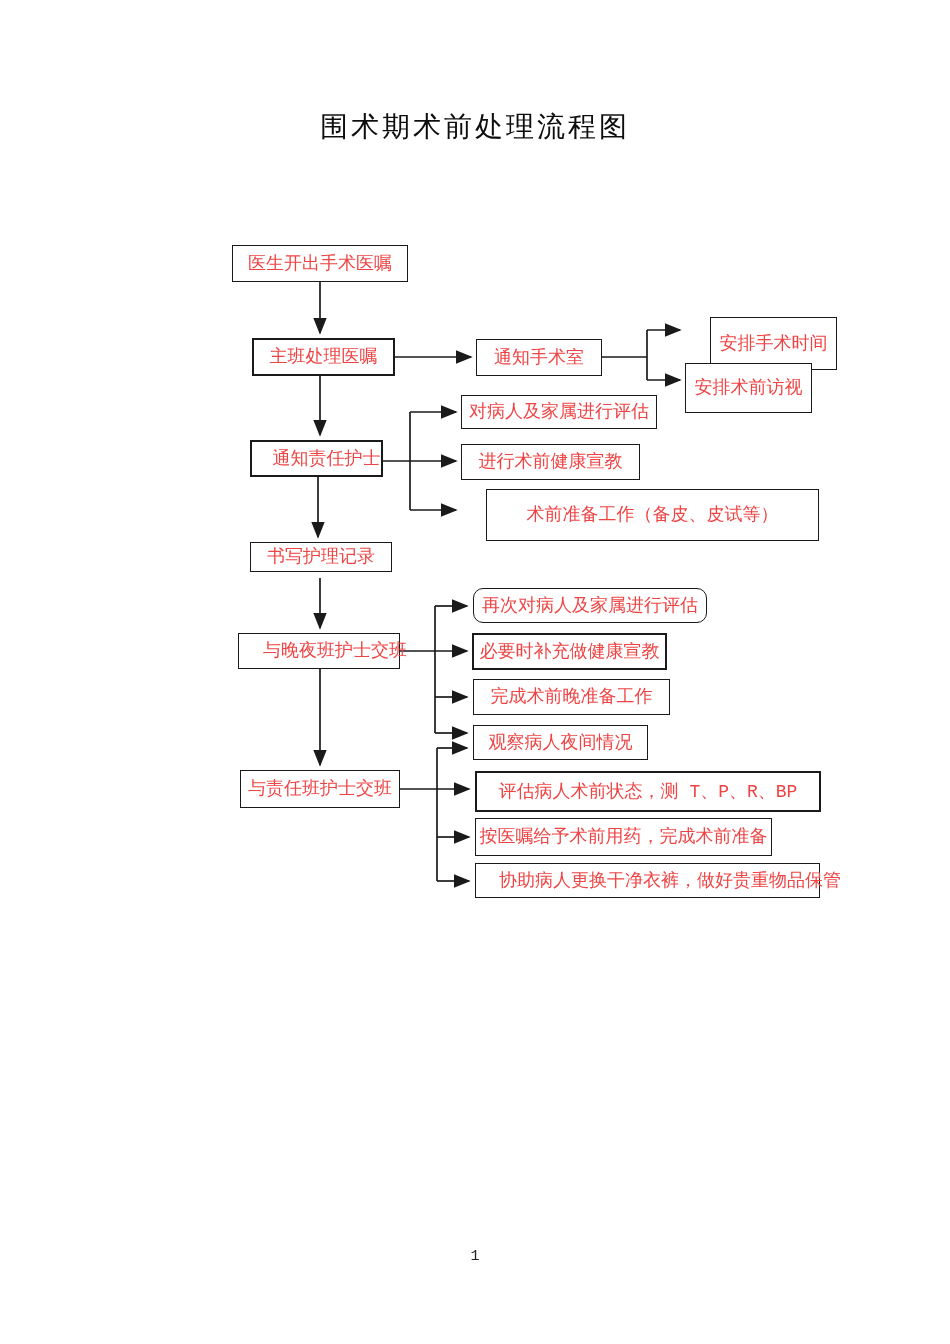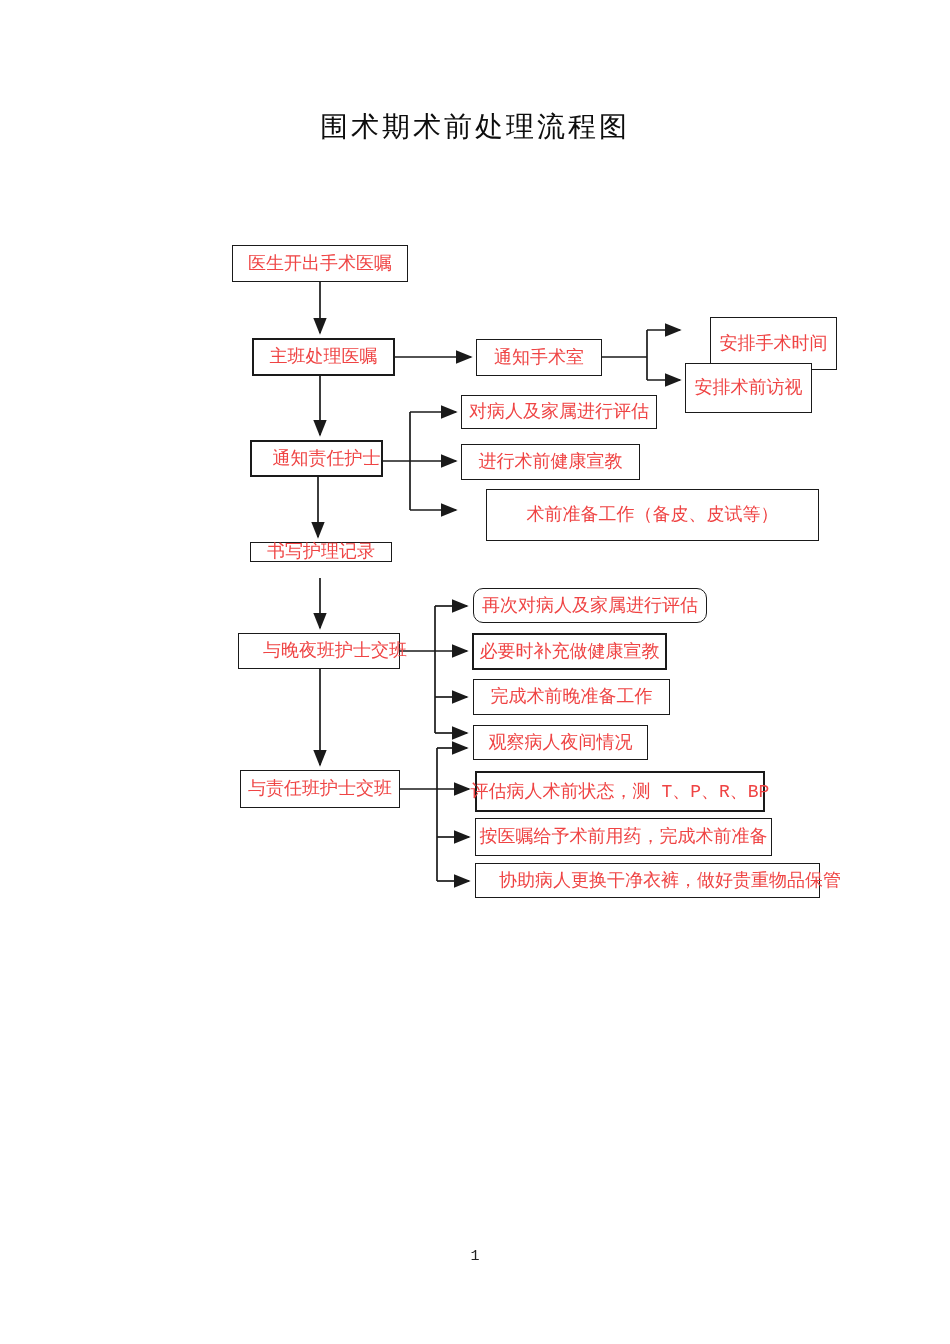--- a/index.html
+++ b/index.html
@@ -107,21 +107,21 @@
       <line x1="437" y1="881" x2="469" y2="881" marker-end="url(#arw)"></line>
     </g>
   </svg>
 
   <div class="node" style="left:232px; top:245px; width:176px; height:37px;">医生开出手术医嘱</div>
 
   <div class="node bold" style="left:252px; top:338px; width:143px; height:38px;">主班处理医嘱</div>
 
   <div class="node bold" style="left:250px; top:440px; width:133px; height:37px;padding-left:20px;">通知责任护士</div>
 
-  <div class="node" style="left:250px; top:542px; width:142px; height:20px;">书写护理记录</div>
+  <div class="node" style="left:250px; top:542px; width:142px; height:30px;">书写护理记录</div>
 
   <div class="node" style="left:238px; top:633px; width:162px; height:36px;padding-left:32px;">与晚夜班护士交班</div>
 
   <div class="node" style="left:240px; top:770px; width:160px; height:38px;">与责任班护士交班</div>
 
   <div class="node" style="left:476px; top:339px; width:126px; height:37px;">通知手术室</div>
 
   <div class="node" style="left:685px; top:317px; width:127px; height:53px;margin-left:25px;">安排手术时间</div>
 
   <div class="node" style="left:685px; top:363px; width:127px; height:50px;">安排术前访视</div>
@@ -133,21 +133,21 @@
   <div class="node" style="left:461px; top:489px; width:333px; height:52px;margin-left:25px;">术前准备工作（备皮、皮试等）</div>
 
   <div class="node" style="left:473px; top:588px; width:234px; height:35px;border-radius:10px;">再次对病人及家属进行评估</div>
 
   <div class="node bold" style="left:472px; top:633px; width:195px; height:37px;">必要时补充做健康宣教</div>
 
   <div class="node" style="left:473px; top:679px; width:197px; height:36px;">完成术前晚准备工作</div>
 
   <div class="node" style="left:473px; top:725px; width:175px; height:35px;">观察病人夜间情况</div>
 
-  <div class="node bold" style="left:475px; top:771px; width:290px; height:41px;">评估病人术前状态，测 T、P、R、BP</div>
+  <div class="node bold" style="left:475px; top:771px; width:346px; height:41px;">评估病人术前状态，测 T、P、R、BP</div>
 
   <div class="node" style="left:475px; top:818px; width:297px; height:38px;">按医嘱给予术前用药，完成术前准备</div>
 
   <div class="node" style="left:475px; top:863px; width:345px; height:35px;padding-left:45px;">协助病人更换干净衣裤，做好贵重物品保管</div>
 
   <div class="pageno">1</div>
 
 </div>
 
 </body></html>

